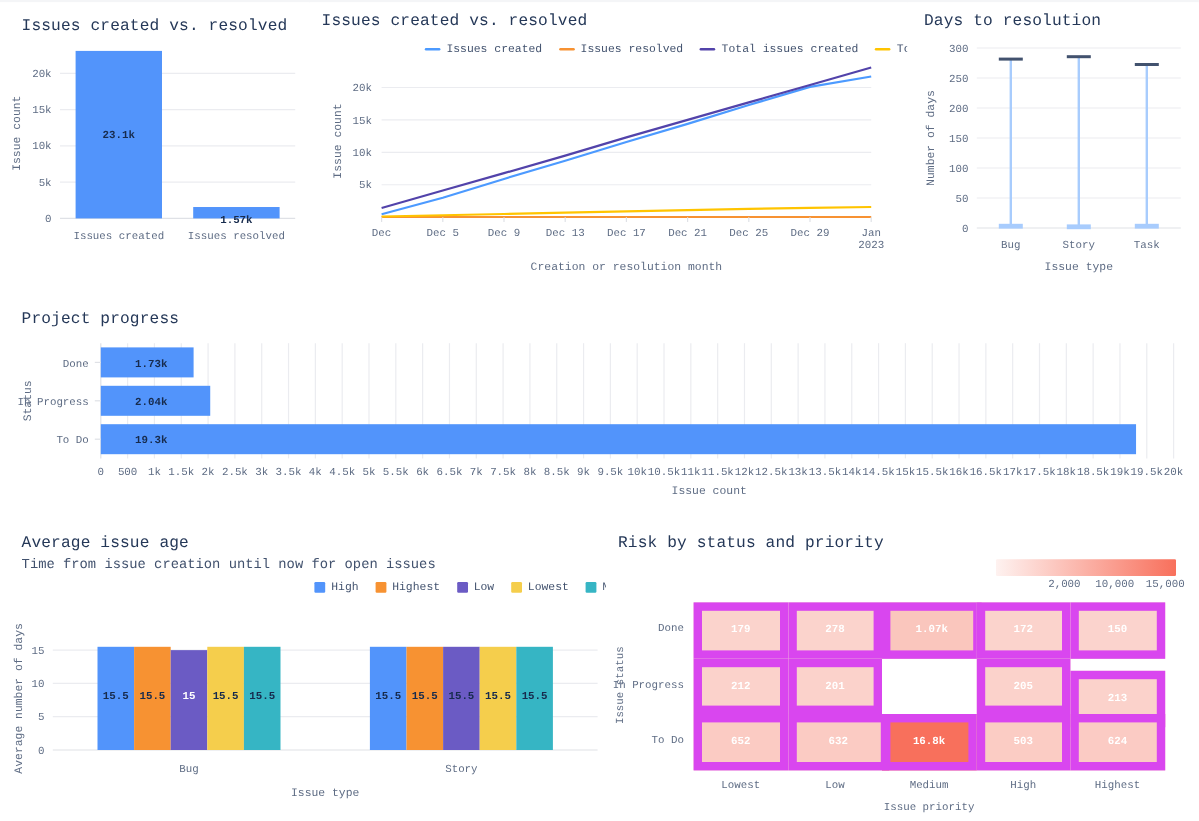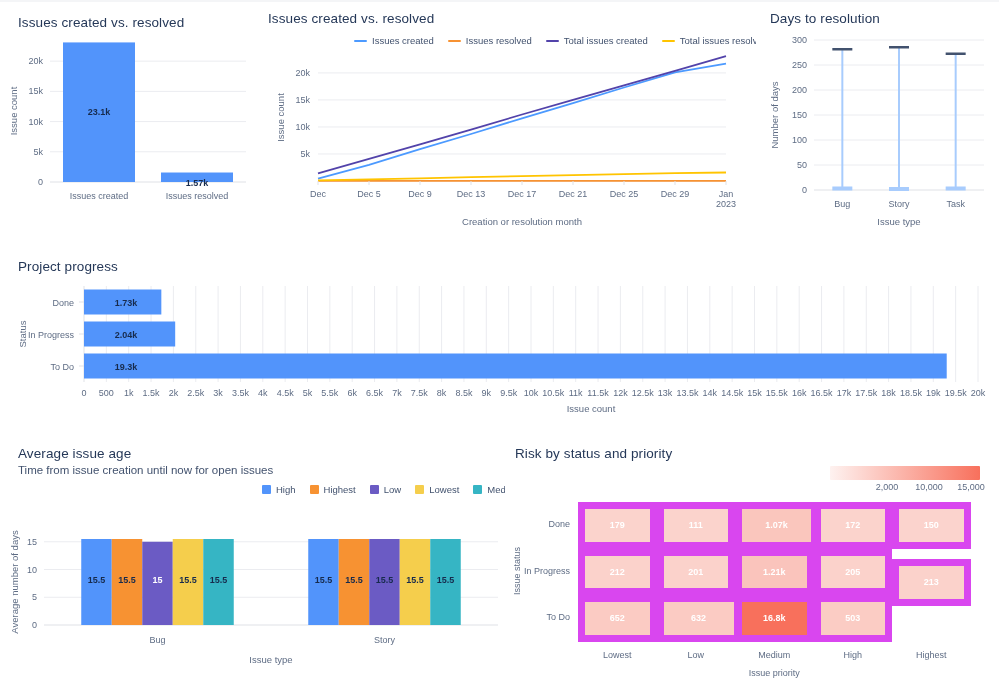--- a/index.html
+++ b/index.html
@@ -8,21 +8,21 @@
   body {
     width: 999px; height: 684px;
     background: #ffffff;
     font-family: "Liberation Sans", sans-serif;
     color: #42526E;
     overflow: hidden;
     position: relative;
   }
   .topline { position:absolute; top:0; left:0; width:999px; height:2px; background:#F4F5F7; }
 
-  .panel { position: absolute; background:#fff; }
+  .panel { position: absolute; background:#fff;font-family:Liberation Mono, monospace; }
   .card-title {
     font-size: 13.5px; font-weight: 400; color:#253858;
     letter-spacing: .1px; white-space: nowrap;
   }
   .card-sub { font-size: 11.5px; color:#42526E; margin-top:2px; white-space:nowrap; }
   .tick-text { font-size: 9px; fill:#5E6C84; }
   .val-text  { font-size: 9px; fill:#172B4D; font-weight:700; }
   .val-text-w{ font-size: 9px; fill:#ffffff; font-weight:700; }
   .axis-title{ font-size: 9.5px; fill:#5E6C84; }
 
@@ -320,35 +320,35 @@
       <text x="384.5" y="146" class="tick-text" text-anchor="middle">Story</text>
       <text x="271" y="166" class="axis-title" text-anchor="middle">Issue type</text>
       <text x="18" y="85" class="axis-title" text-anchor="middle" transform="rotate(-90 18 85)">Average number of days</text>
     </svg>
 </div>
 
 <div class="panel" style="left:505px;top:435px;width:494px;height:249px;">
   <div class="card-title" style="position:absolute;left:10px;top:11px;">Risk by status and priority</div>
   <div id="heat-wrap" style="position:absolute;left:0;top:0;width:494px;height:249px;">
       <div class="hm-cell" style="left: 73px; top: 67px; width: 78.5px; height: 46.5px; background: rgb(251, 211, 204);">179</div>
-      <div class="hm-cell" style="left: 151.5px; top: 67px; width: 78.5px; height: 46.5px; background: rgb(251, 211, 204);">111</div>
+      <div class="hm-cell" style="left: 151.5px; top: 67px; width: 78.5px; height: 46.5px; background: rgb(251, 211, 204);">278</div>
       <div class="hm-cell" style="left: 230px; top: 67px; width: 83px; height: 46.5px; background: rgb(250, 198, 189);">1.07k</div>
       <div class="hm-cell" style="left: 308.5px; top: 67px; width: 78.5px; height: 46.5px; background: rgb(251, 211, 204);">172</div>
       <div class="hm-cell" style="left: 387px; top: 67px; width: 78.5px; height: 46.5px; background: rgb(251, 211, 205);">150</div>
       <div class="hm-lbl" style="left: 0px; width: 65px; text-align: right; top: 84.25px;">Done</div>
       <div class="hm-cell" style="left: 73px; top: 113.5px; width: 78.5px; height: 46.5px; background: rgb(251, 210, 203);">212</div>
       <div class="hm-cell" style="left: 151.5px; top: 113.5px; width: 78.5px; height: 46.5px; background: rgb(251, 210, 203);">201</div>
-      <div class="hm-cell" style="left: 230px; top: 113.5px; width: 78.5px; height: 46.5px; background: rgb(250, 196, 188);">1.21k</div>
       <div class="hm-cell" style="left: 308.5px; top: 113.5px; width: 78.5px; height: 46.5px; background: rgb(251, 210, 203);">205</div>
       <div class="hm-cell" style="left: 387px; top: 124px; width: 78.5px; height: 46.5px; background: rgb(251, 210, 203);">213</div>
       <div class="hm-lbl" style="left: 0px; width: 65px; text-align: right; top: 130.75px;">In Progress</div>
       <div class="hm-cell" style="left: 73px; top: 160px; width: 78.5px; height: 46.5px; background: rgb(251, 203, 195);">652</div>
       <div class="hm-cell" style="left: 151.5px; top: 160px; width: 84px; height: 46.5px; background: rgb(251, 203, 195);">632</div>
       <div class="hm-cell" style="left: 230px; top: 160px; width: 78.5px; height: 46.5px; background: rgb(248, 112, 92);">16.8k</div>
       <div class="hm-cell" style="left: 308.5px; top: 160px; width: 78.5px; height: 46.5px; background: rgb(251, 204, 196);">503</div>
+      <div class="hm-cell" style="left: 387px; top: 160px; width: 78.5px; height: 46.5px; background: rgb(251, 203, 196);">624</div>
       <div class="hm-lbl" style="left: 0px; width: 65px; text-align: right; top: 177.25px;">To Do</div>
       <div class="hm-lbl" style="left: 73px; width: 78.5px; text-align: center; top: 214.5px;">Lowest</div>
       <div class="hm-lbl" style="left: 151.5px; width: 78.5px; text-align: center; top: 214.5px;">Low</div>
       <div class="hm-lbl" style="left: 230px; width: 78.5px; text-align: center; top: 214.5px;">Medium</div>
       <div class="hm-lbl" style="left: 308.5px; width: 78.5px; text-align: center; top: 214.5px;">High</div>
       <div class="hm-lbl" style="left: 387px; width: 78.5px; text-align: center; top: 214.5px;">Highest</div>
       <div class="hm-lbl" style="left: 73px; width: 392.5px; text-align: center; top: 232.5px;">Issue priority</div>
       <div class="hm-lbl" style="left: -28px; top: 130.75px; width: 80px; text-align: center; transform: rotate(-90deg);">Issue status</div>
       <div class="hm-legend-bar" style="left: 325px; top: 31px; width: 150px; background: linear-gradient(to right, rgb(254, 242, 240), rgb(248, 112, 92));"></div>
       <div class="hm-lbl" style="left: 362px; top: 47px; width: 40px; text-align: center;">2,000</div>

